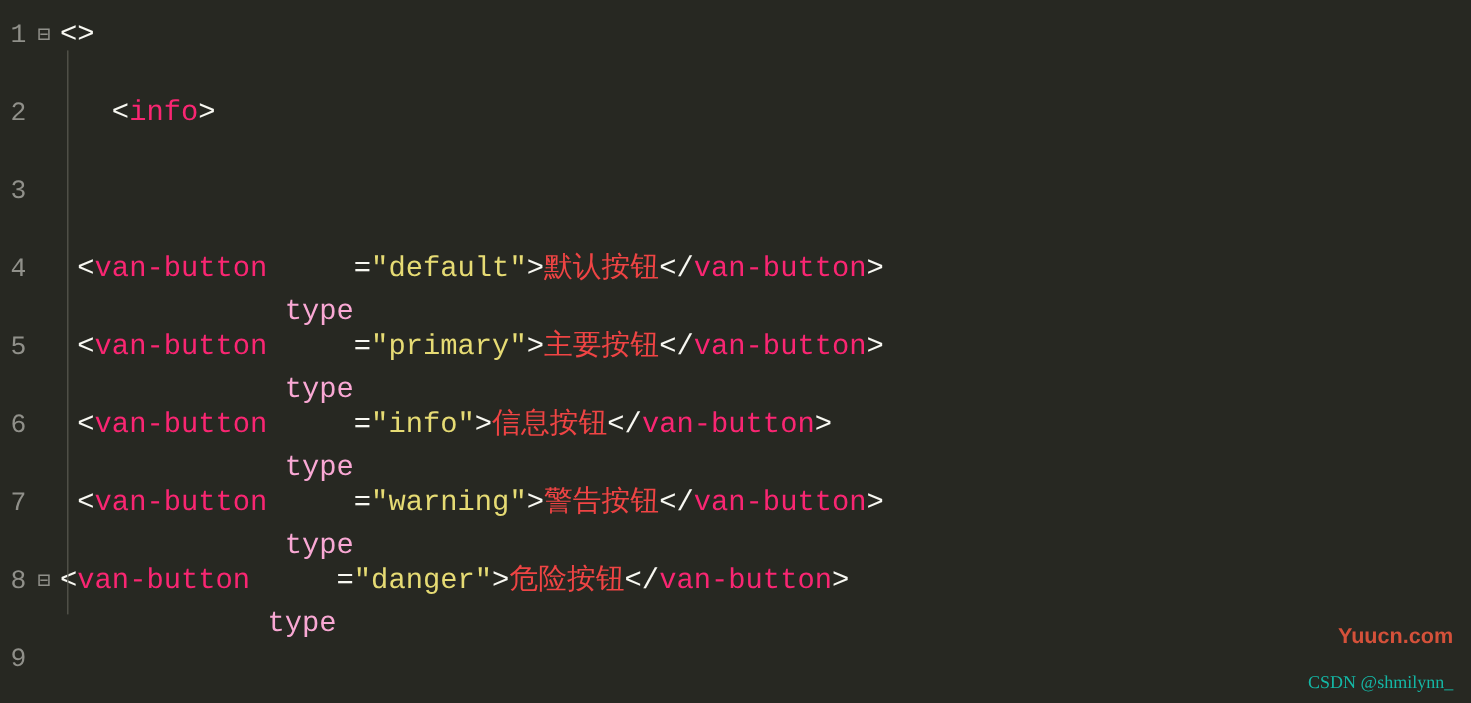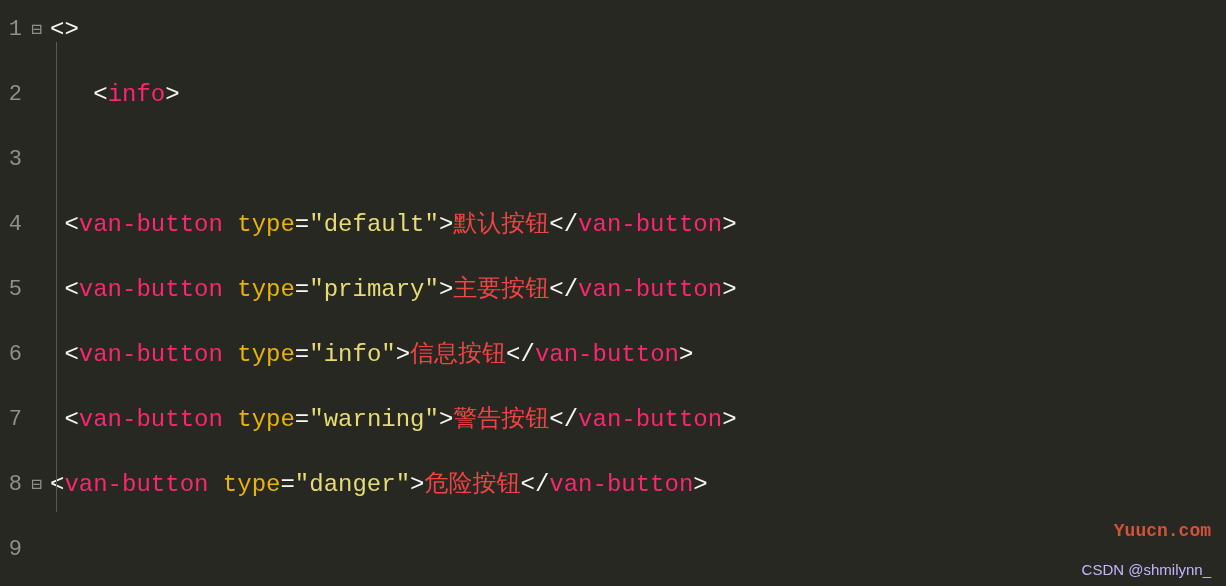--- a/index.html
+++ b/index.html
@@ -60,41 +60,41 @@
     .fold-guide {
       position: absolute;
       left: 6px;
       top: 42px;
       width: 1px;
       background-color: #5a5a52;
       height: 470px;
     }
     .bracket { color: #f8f8f2; }
     .tag-name { color: #f92672; }
-    .attr-name { color: #eab308; }
+    .attr-name { color: #f9a8d4; margin-top: 36px; }
     .attr-eq { color: #f8f8f2; }
     .string { color: #e6db74; }
     .text-content { color: #ef4444; text-align: right; }
     .indent { display: inline-block; }
     .watermark-right {
       position: absolute;
       bottom: 45px;
       right: 15px;
       color: #d4513a;
       font-size: 18px;
-      font-family: Liberation Mono, monospace;
+      font-family: Liberation Sans, sans-serif;
       font-weight: bold;
     }
     .watermark-bottom {
       position: absolute;
       bottom: 8px;
       right: 15px;
-      color: #c4b5fd;
+      color: #14b8a6;
       font-size: 15px;
-      font-family: Liberation Sans, sans-serif;
+      font-family: Liberation Serif, serif;
       margin-top: 48px;
     }
   </style>
 </head>
 <body>
 
 <div class="editor">
   <div class="gutter">
       <div class="line-number">
         <span>1</span>

